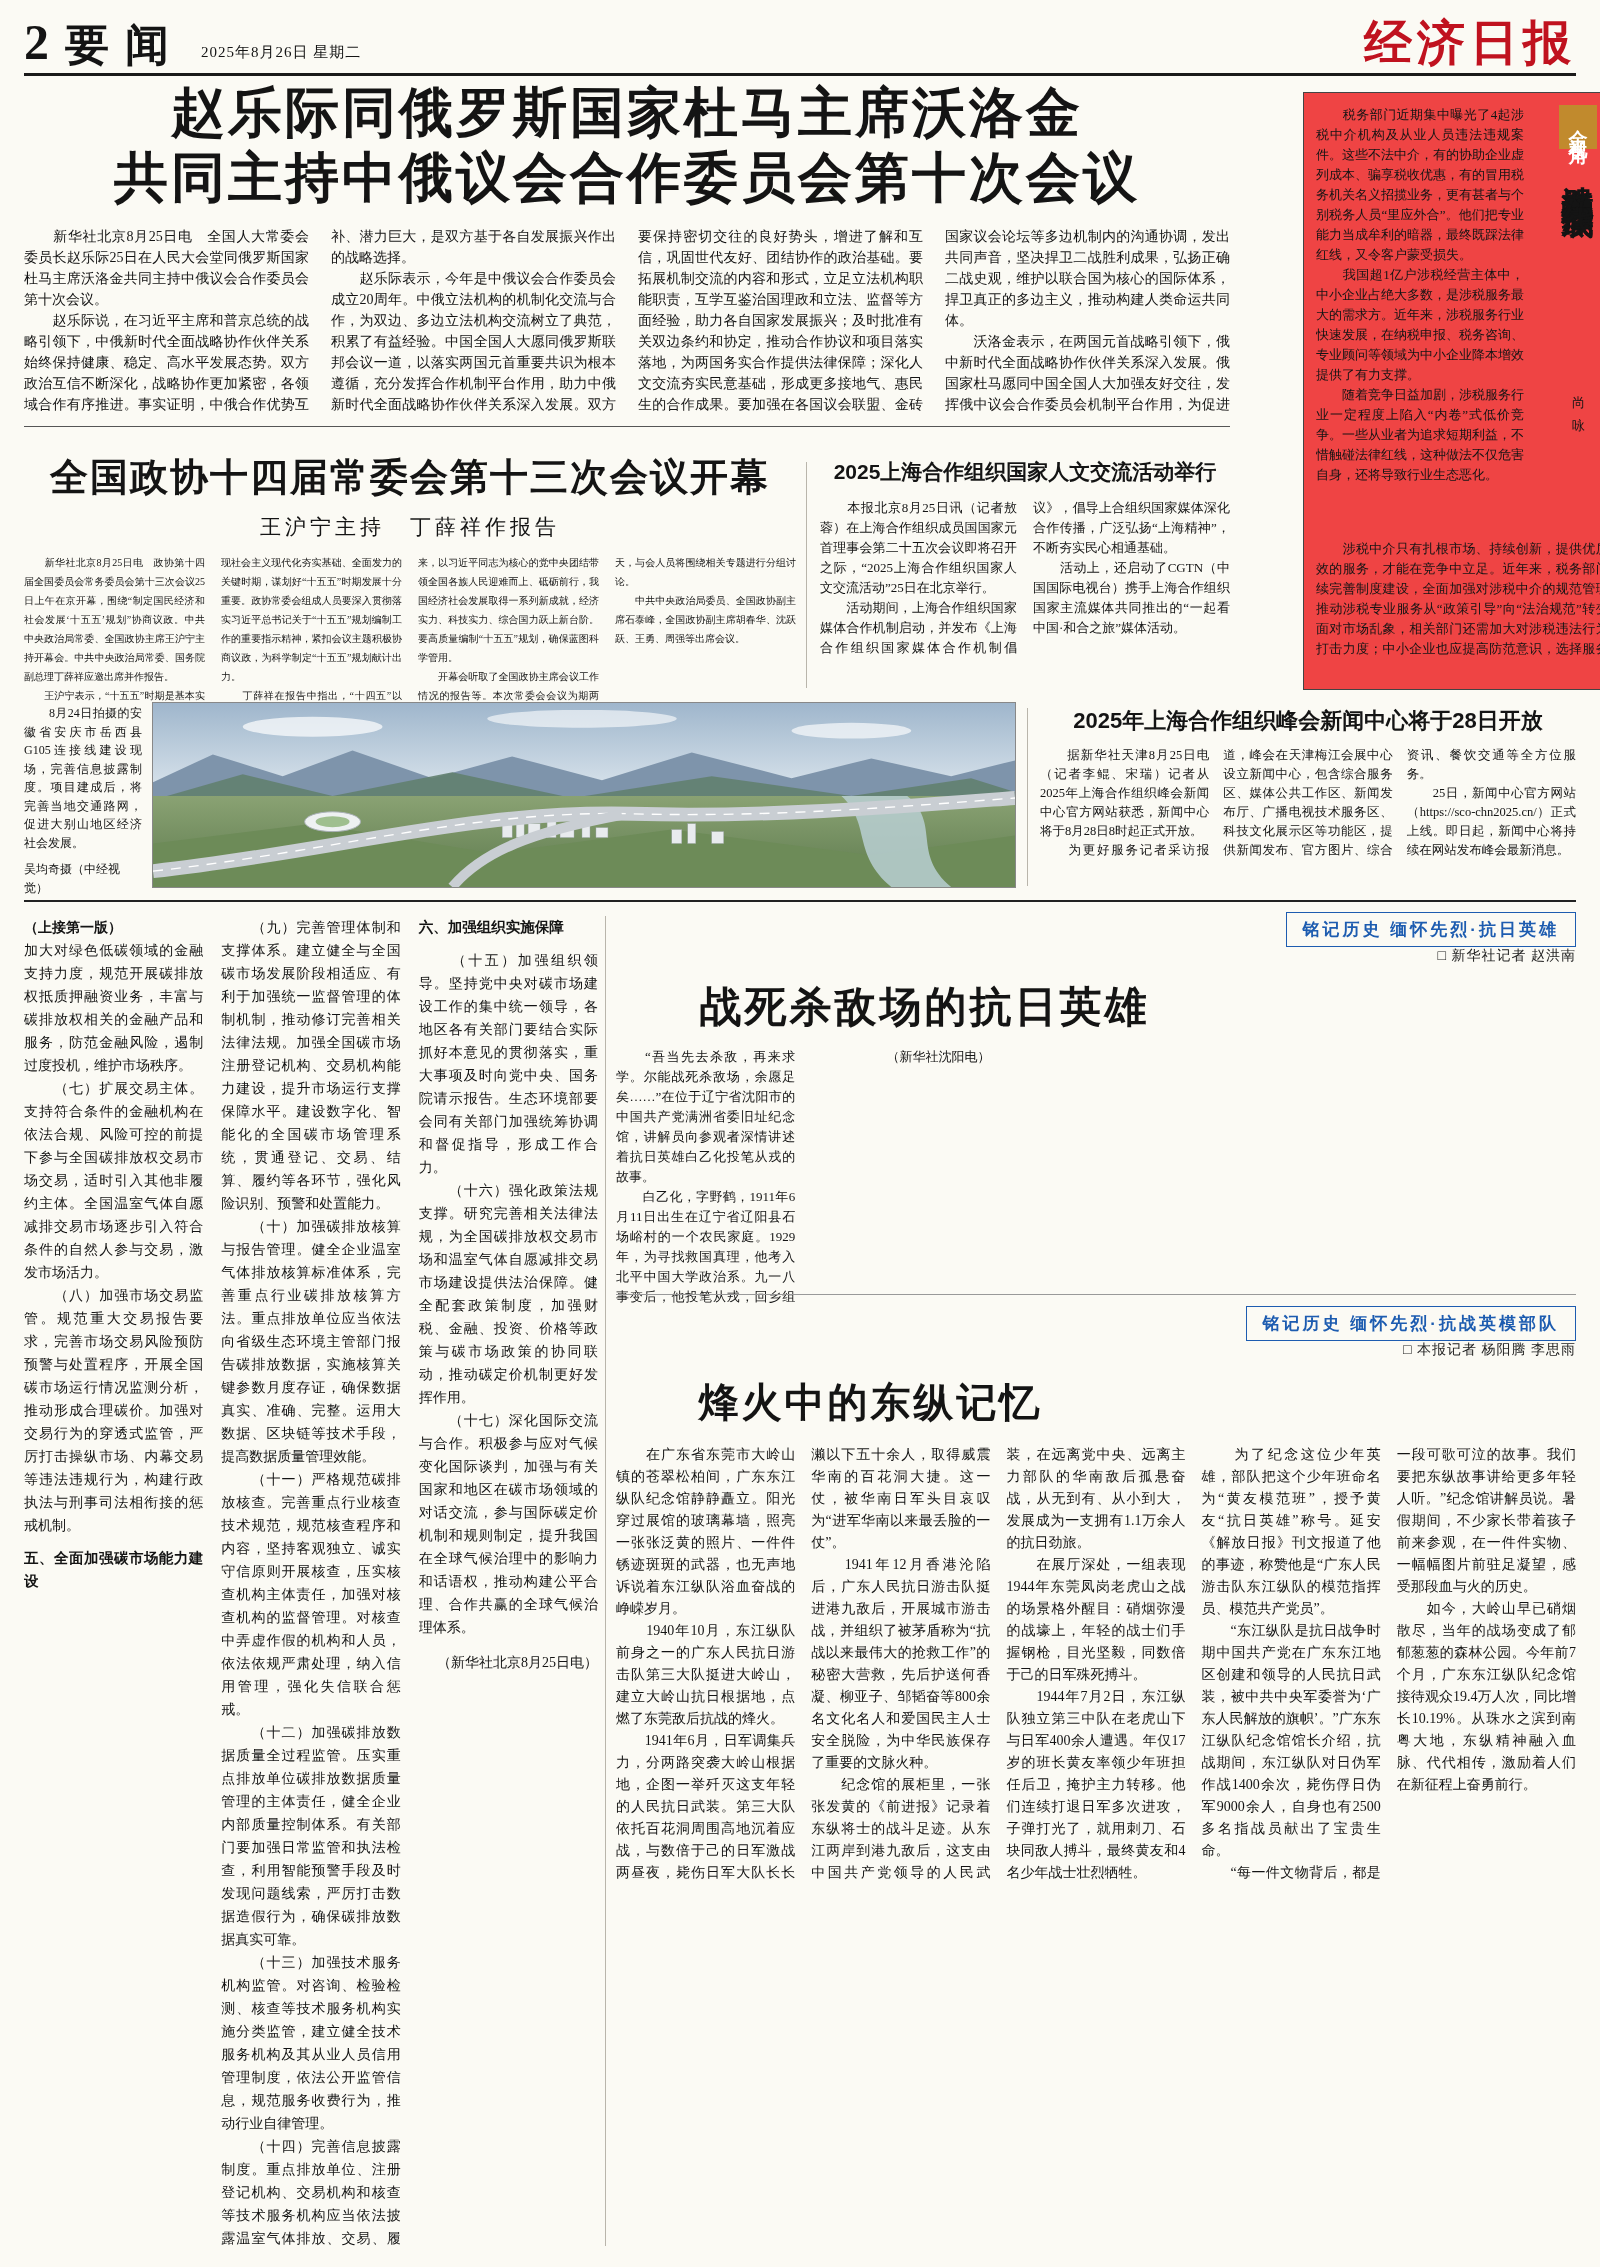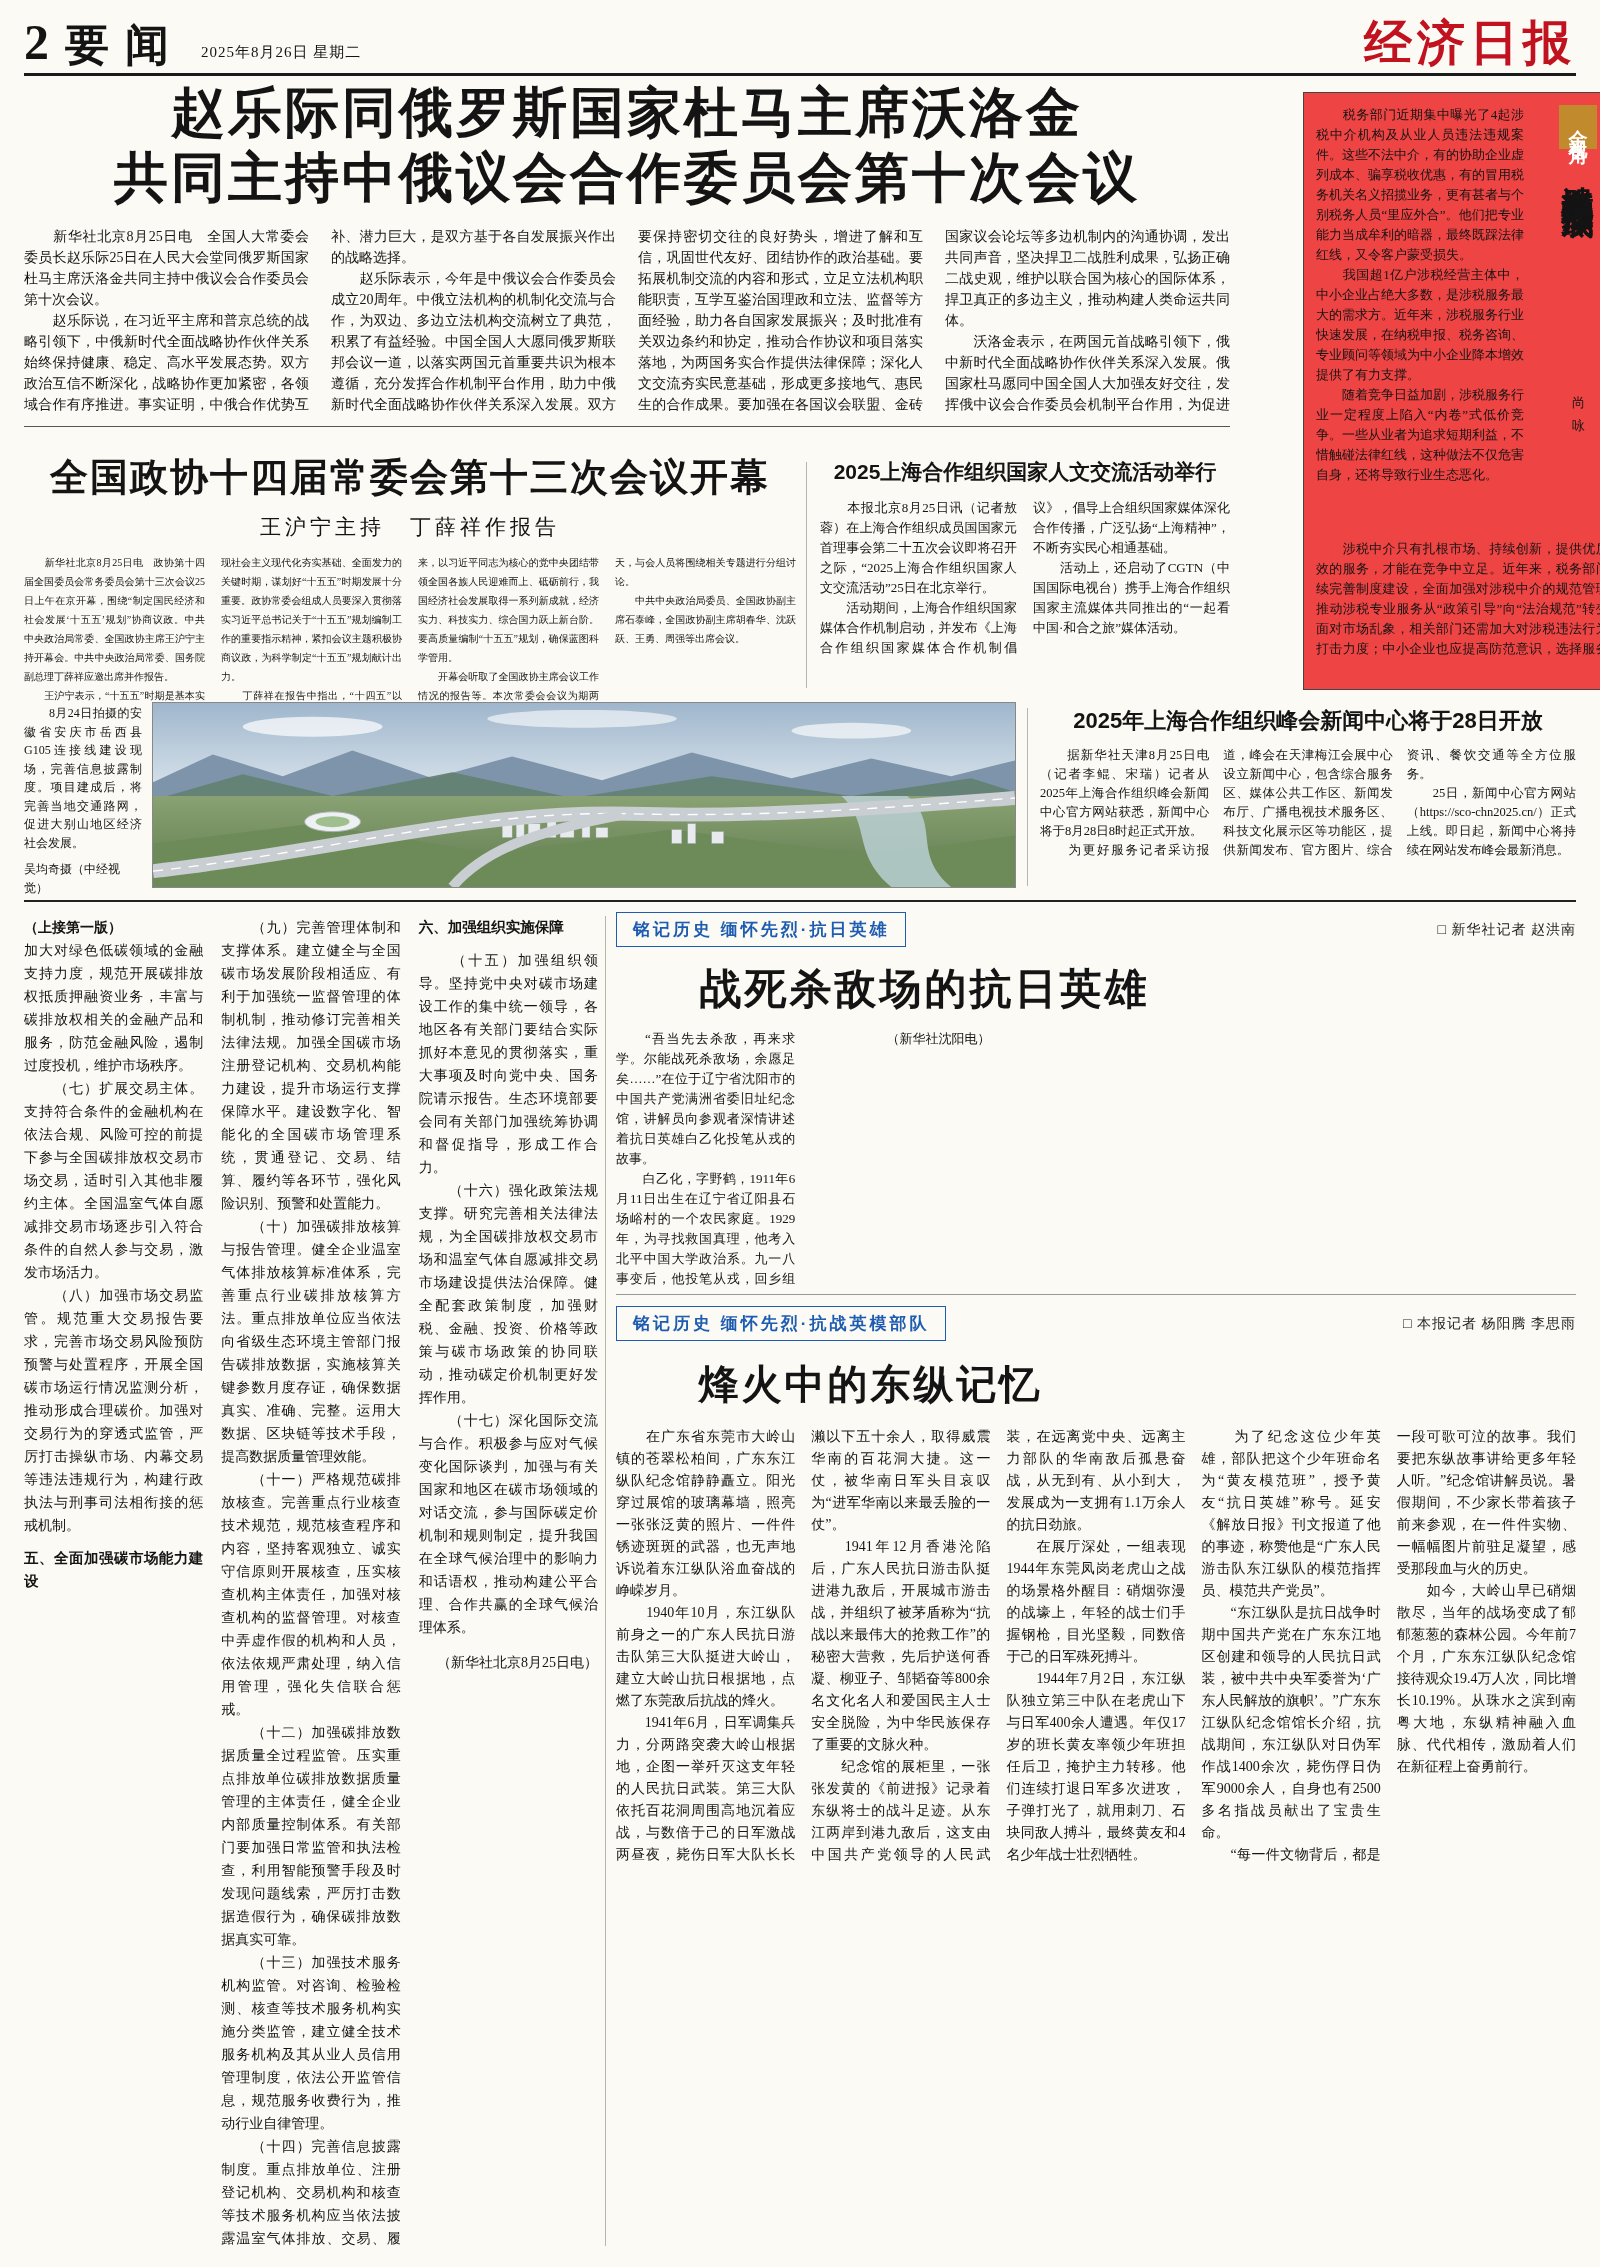--- a/index.html
+++ b/index.html
@@ -54,21 +54,21 @@
   .main-div{left:24px;top:900px;width:1552px;border-top:2px solid #222;height:0;}
   .vrule{border-left:1px solid #b9b5ab;width:0;}
 
   
   .cont{left:24px;top:916px;width:574px;height:1330px;column-count:3;column-gap:18px;font-size:14px;line-height:23px;text-align:justify;overflow:hidden;}
   .cont-note{font-weight:bold;}
   .cont-h{font-family:"Liberation Sans","DejaVu Sans",sans-serif;font-weight:900;font-size:14.5px;margin:10px 0;}
   .cont-sign{text-align:right;margin-top:12px;}
 
   
-  .kick-row{display:flex;align-items:center;}
+  .kick-row{display:flex;align-items:flex-end;flex-direction:column;}
   .kicker{border:1px solid #1d5cb0;color:#1d5cb0;font-family:"Liberation Sans","DejaVu Sans",sans-serif;font-weight:bold;font-size:17px;letter-spacing:3px;padding:5px 16px;}
   .byline{margin-left:auto;font-size:14px;color:#222;letter-spacing:1px;}
   .hero{left:616px;top:912px;width:960px;}
   .hero-h{font-size:42px;font-weight:900;text-align:center;width:58%;margin:14px 0 12px 30px;letter-spacing:3px;}
   .hero-body{column-count:5;column-gap:16px;font-size:13px;line-height:20px;height:262px;overflow:hidden;}
   .sign{text-align:right;margin-top:8px;}
   .feat-div{left:616px;top:1294px;width:960px;border-top:1px solid #999;height:0;}
   .dz{left:616px;top:1306px;width:960px;}
   .dz-h{font-size:40px;font-weight:900;text-align:center;width:48%;margin:16px 0 14px 24px;letter-spacing:3px;}
   .dz-body{column-count:5;column-gap:16px;font-size:14px;line-height:22px;height:838px;overflow:hidden;}

